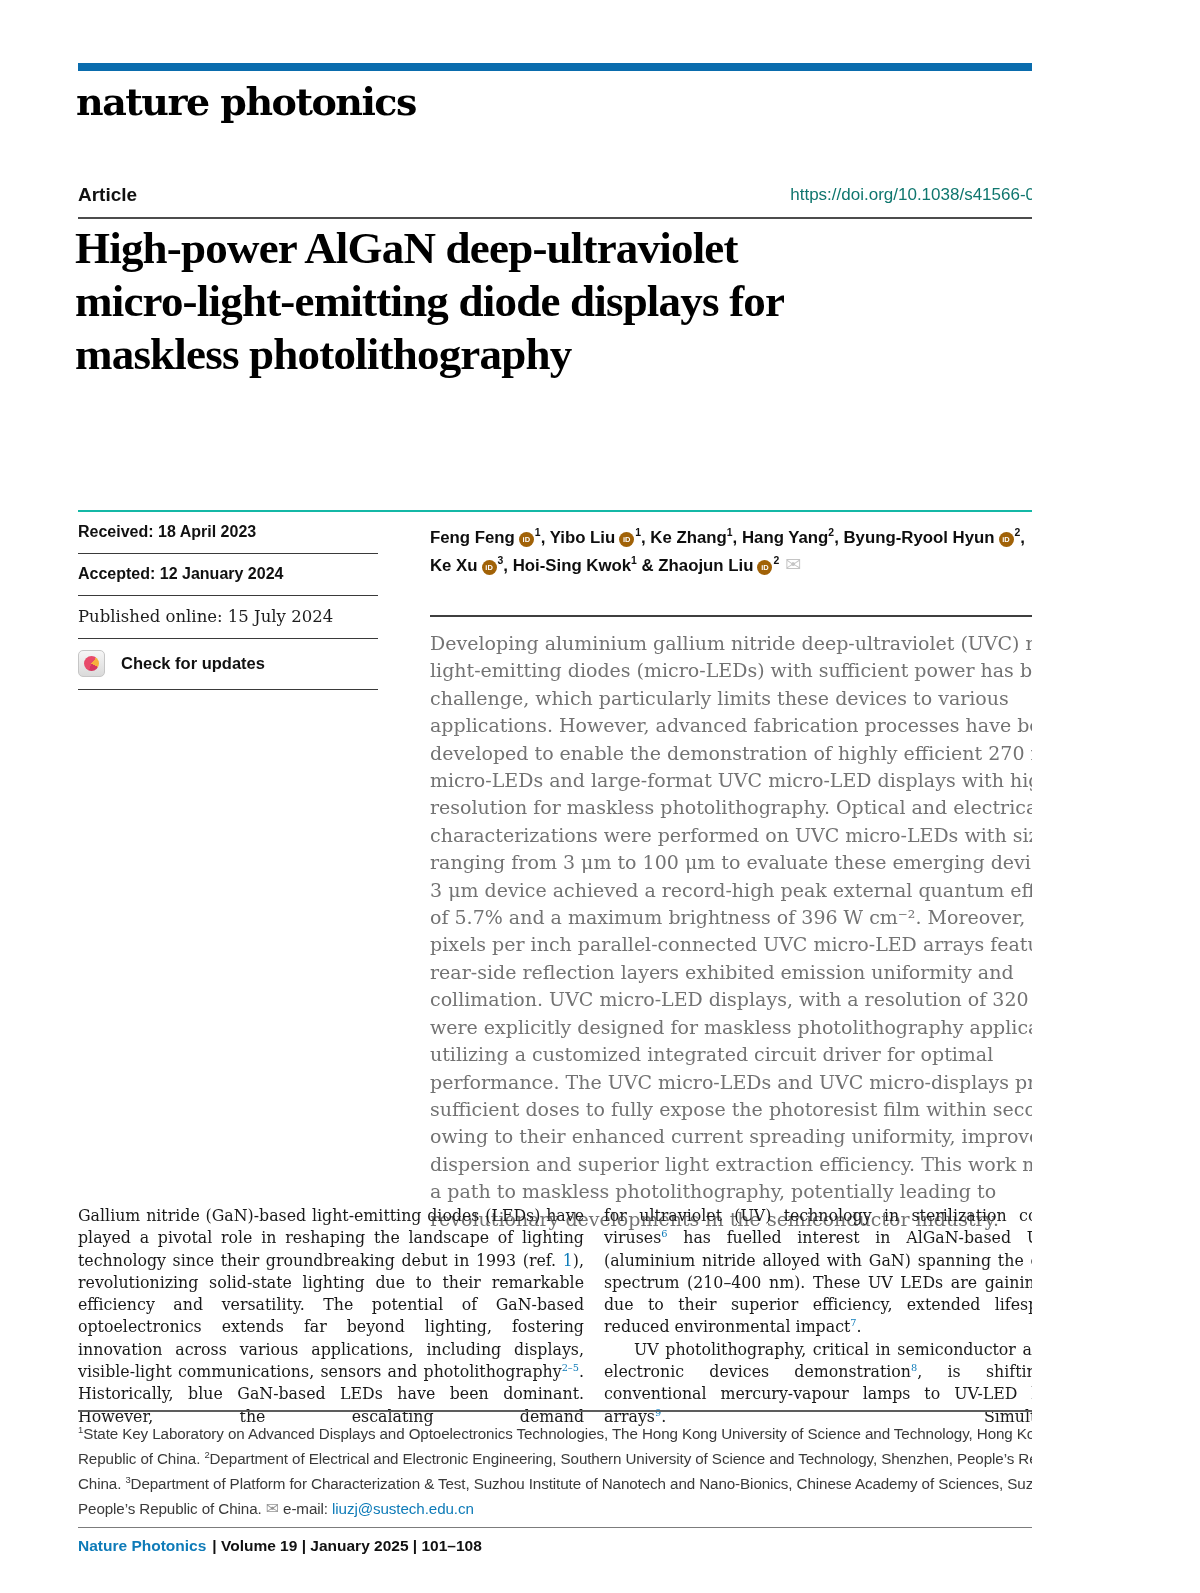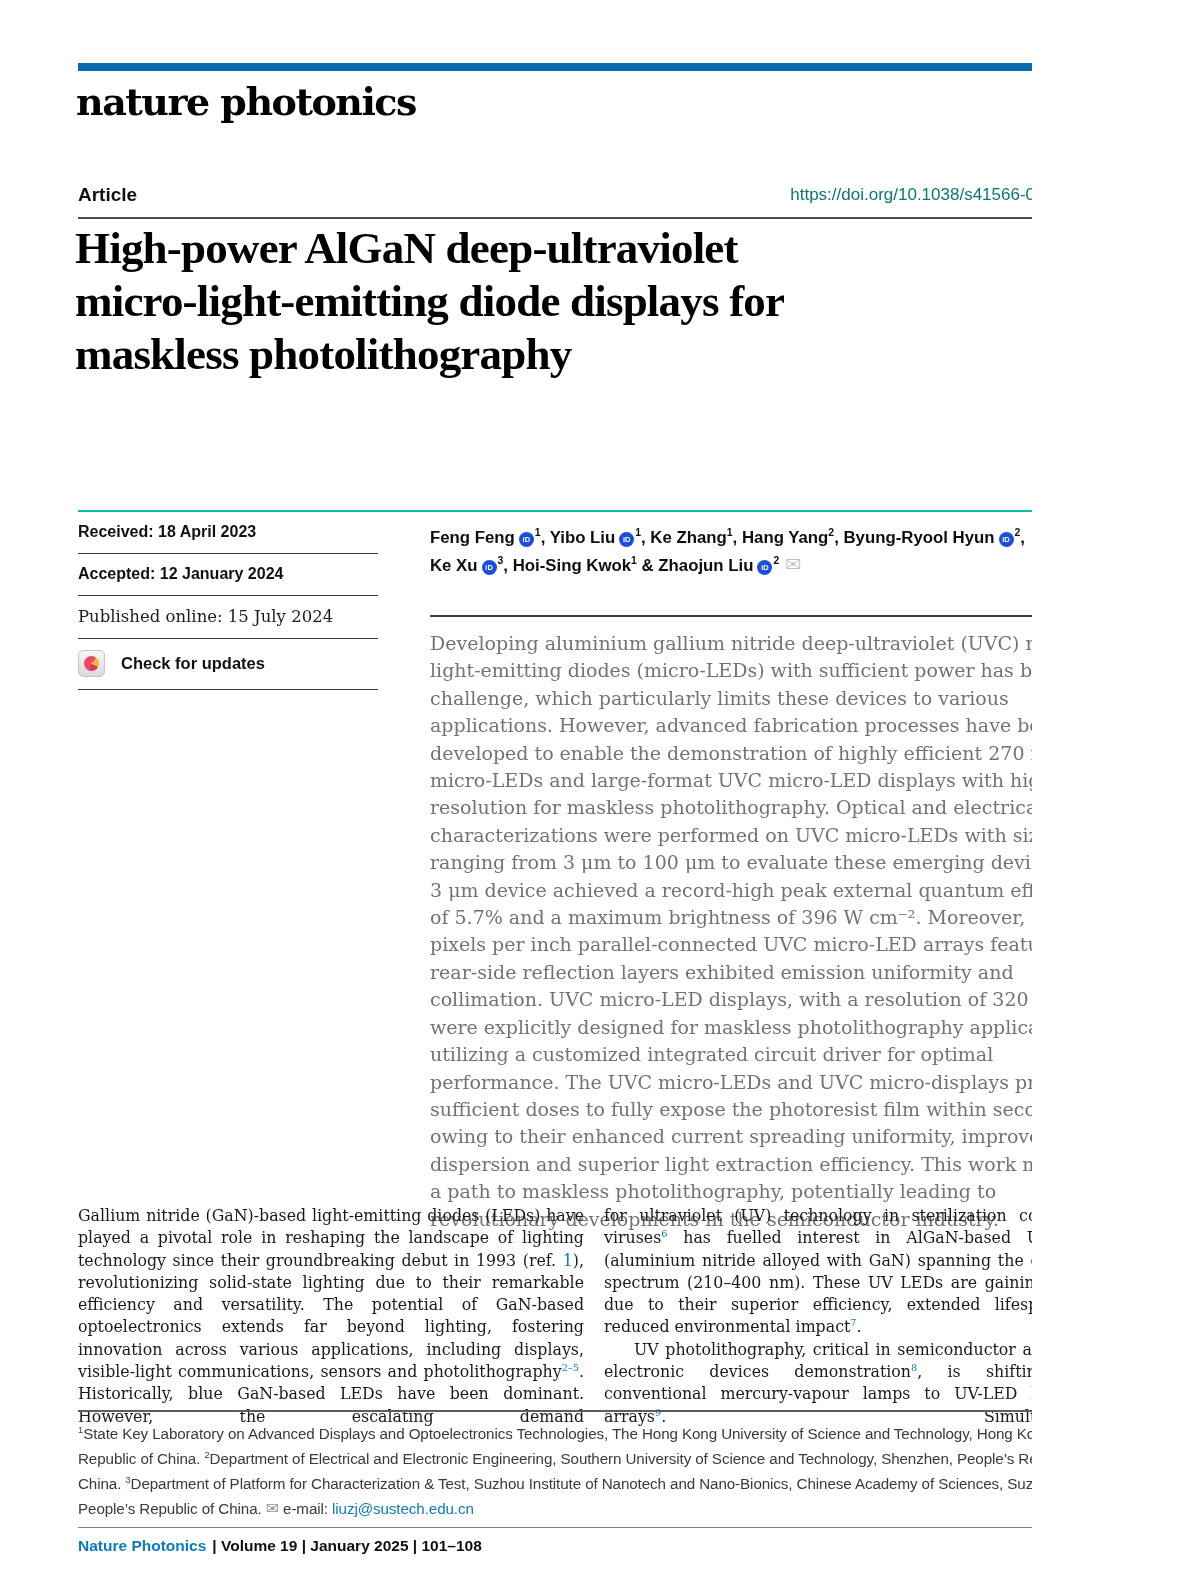--- a/index.html
+++ b/index.html
@@ -33,21 +33,21 @@
   .meta-item.check{display:flex;align-items:center;gap:16px;font-size:16.5px;}
   .crossmark{width:25px;height:25px;border-radius:5px;flex:none;
              background:linear-gradient(180deg,#f6f6f6,#dadada);border:1px solid #c6c6c6;
              display:inline-flex;align-items:center;justify-content:center;}
   .crossmark span{display:block;width:15px;height:15px;border-radius:50%;
              background:conic-gradient(from 200deg,#e84a6a 0 55%,#f6b03c 55% 78%,#d6365f 78% 100%);}
 
   .meta-main{flex:1;min-width:0;}
   .authors{padding-top:12px;font-weight:700;font-size:16.8px;line-height:27px;color:#0e0e0e;}
   .authors sup{font-size:62%;line-height:0;vertical-align:super;}
-  .icon-orcid{display:inline-block;width:15px;height:15px;border-radius:50%;background:#1d4ed8;
+  .icon-orcid{display:inline-block;width:15px;height:15px;border-radius:50%;background:#a16207;
               color:#fff;font-size:7.5px;font-weight:700;text-align:center;line-height:15px;
               margin:0 1px 0 4px;vertical-align:1px;font-family:"Liberation Sans",sans-serif;}
   .authors .icon-envelope{color:#c4c4c4;font-size:19px;font-weight:400;margin-left:6px;
               font-family:"DejaVu Sans",sans-serif;}
   .abstract{margin-top:36px;border-top:2px solid #3f3f3f;padding-top:13px;
             font-family:"DejaVu Serif",serif;font-size:19px;line-height:27.4px;color:#737373;}
 
   
   .body-cols{position:absolute;left:78px;top:1205px;width:1044px;display:flex;gap:20px;}
   .col{width:506px;flex:none;font-family:"DejaVu Serif",serif;font-size:15.8px;line-height:22.3px;

